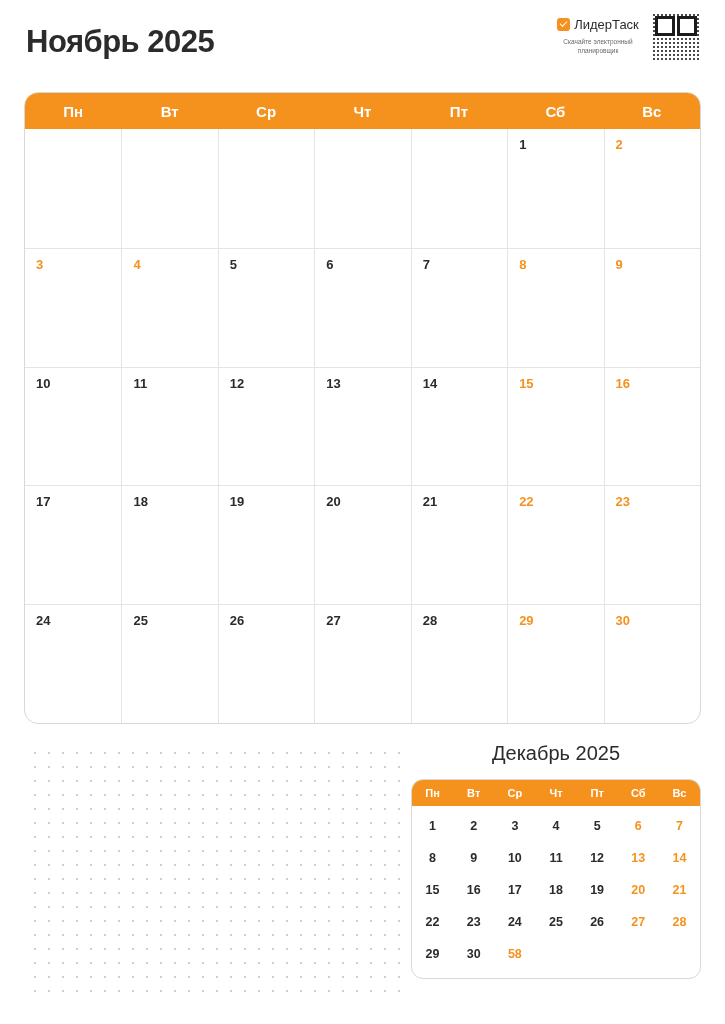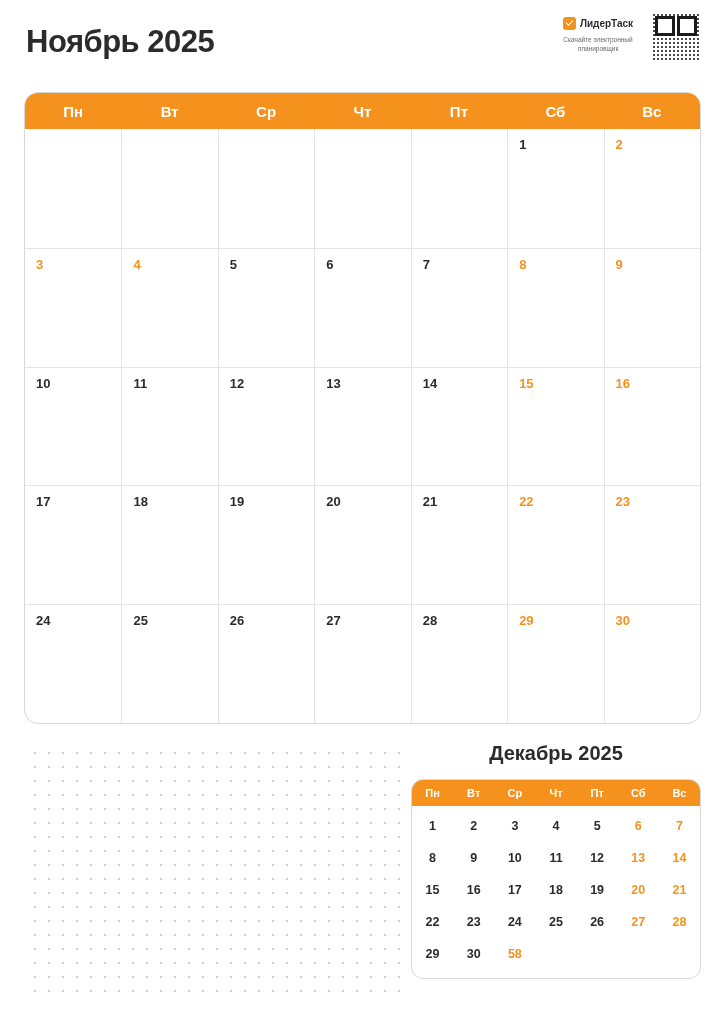--- a/index.html
+++ b/index.html
@@ -65,22 +65,22 @@
     position: absolute;
     left: 3px;
     top: 3px;
     width: 6px;
     height: 3px;
     border-left: 1.6px solid #fff;
     border-bottom: 1.6px solid #fff;
     transform: rotate(-45deg);
   }
   .brand-name {
-    font-size: 10px;
-    font-weight: bold;
+    font-size: 13px;
+    font-weight: normal;
     color: #2b2b2b;
   }
   .brand-sub {
     margin-top: 5px;
     font-size: 6.5px;
     line-height: 9px;
     color: #6a6a6a;
     max-width: 92px;
   }
   .qr {
@@ -169,21 +169,21 @@
 
   .mini-wrap {
     position: absolute;
     right: 24px;
     top: 742px;
     width: 290px;
   }
   .mini-title {
     text-align: center;
     font-size: 20px;
-    font-weight: bold;
+    font-weight: normal;
     color: #2b2b2b;
     margin-bottom: 14px;
   }
   .mini-card {
     border: 1px solid #d8d8d8;
     border-radius: 12px;
     overflow: hidden;
     background: #fff;
   }
   .mini-dow-row {

